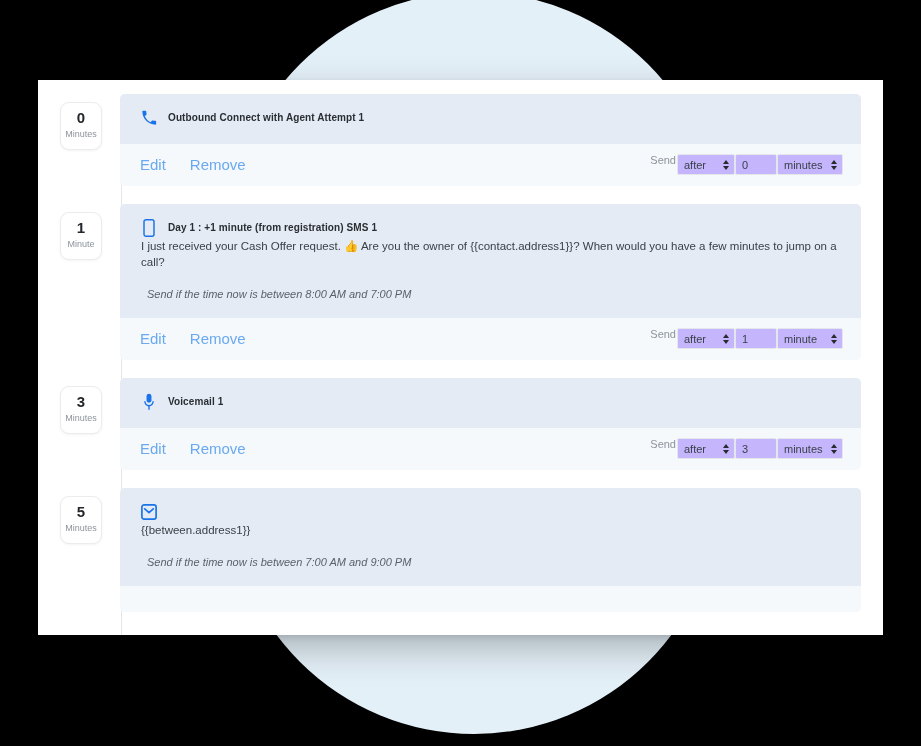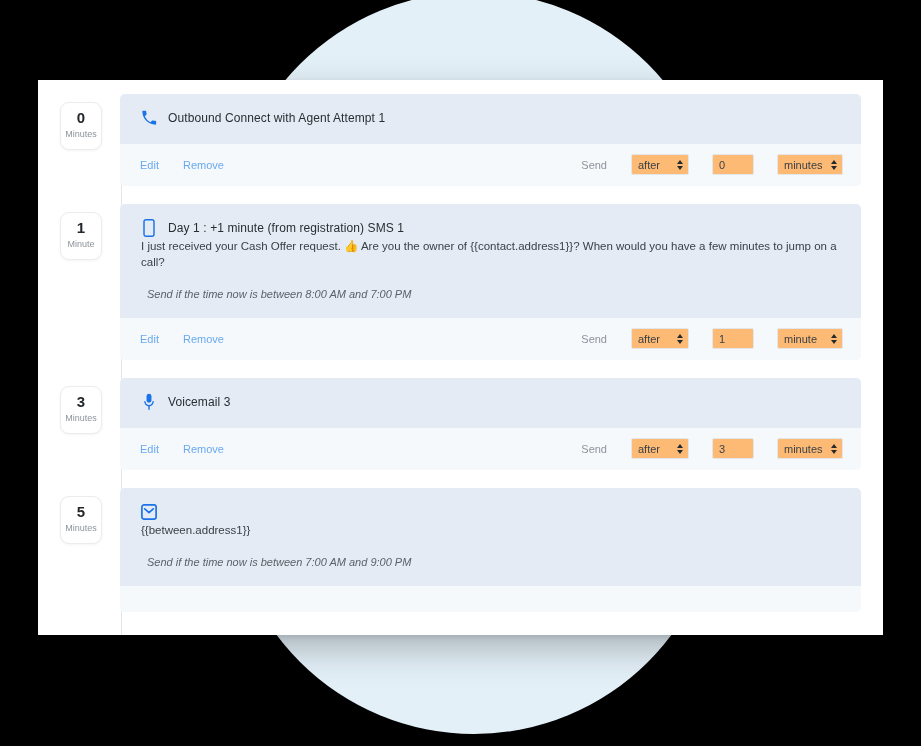--- a/index.html
+++ b/index.html
@@ -127,24 +127,25 @@
     flex: 0 0 auto;
     width: 18px;
     height: 20px;
     display: flex;
     align-items: center;
     justify-content: center;
   }
   .icon-slot svg { display: block; }
 
   .card-title {
-    font-size: 12px;
+    font-size: 10px;
     color: #2a2e33;
     letter-spacing: 0.1px;
     line-height: 20px;
+    font-weight: bold;
   }
 
   .card-body-text {
     font-size: 11.5px;
     color: #3b4148;
     line-height: 16px;
     margin-left: 1px;
   }
 
   .card-cond {
@@ -158,43 +159,43 @@
 
   .card-foot {
     background: #f5f9fc;
     padding: 10px 18px 11px 20px;
     display: flex;
     align-items: center;
     min-height: 40px;
   }
 
   .link {
-    font-size: 11px;
+    font-size: 15px;
     color: #6aa9f0;
     text-decoration: none;
     margin-right: 24px;
     cursor: pointer;
   }
 
   .send-group {
     margin-left: auto;
     display: flex;
-    align-items: center;
-    gap: 23px;
+    align-items: flex-start;
+    gap: 0;
   }
 
   .send-label {
     font-size: 11px;
     color: #8d949b;
     margin-right: 1px;
   }
 
   .ctrl {
     position: relative;
-    background: #fdba74;
+    background: #c4b5fd;
     border: 1px solid #e3e7eb;
     border-radius: 2px;
     height: 21px;
     display: flex;
     align-items: center;
     font-size: 11px;
     color: #3b4148;
     padding: 0 6px;
   }
   .ctrl.sel { width: 58px; padding-right: 16px; }
@@ -329,21 +330,21 @@
             <div class="card">
               <div class="card-head">
                 <div class="card-title-row">
                   <span class="icon-slot">
                     <svg width="14" height="18" viewBox="0 0 16 22">
                       <rect x="5" y="1" width="6" height="11" rx="3" fill="#1a73e8"></rect>
                       <path d="M3 10.5a5 5 0 0 0 10 0" fill="none" stroke="#1a73e8" stroke-width="1.7" stroke-linecap="round"></path>
                       <line x1="8" y1="16" x2="8" y2="20" stroke="#1a73e8" stroke-width="1.7" stroke-linecap="round"></line>
                     </svg>
                   </span>
-                  <span class="card-title">Voicemail 3</span>
+                  <span class="card-title">Voicemail 1</span>
                 </div>
               </div>
               <div class="card-foot">
                 <a class="link">Edit</a>
                 <a class="link">Remove</a>
                 <div class="send-group">
                   <span class="send-label">Send</span>
                   <div class="ctrl sel">
                     <span>after</span>
                     <span class="spinner">

